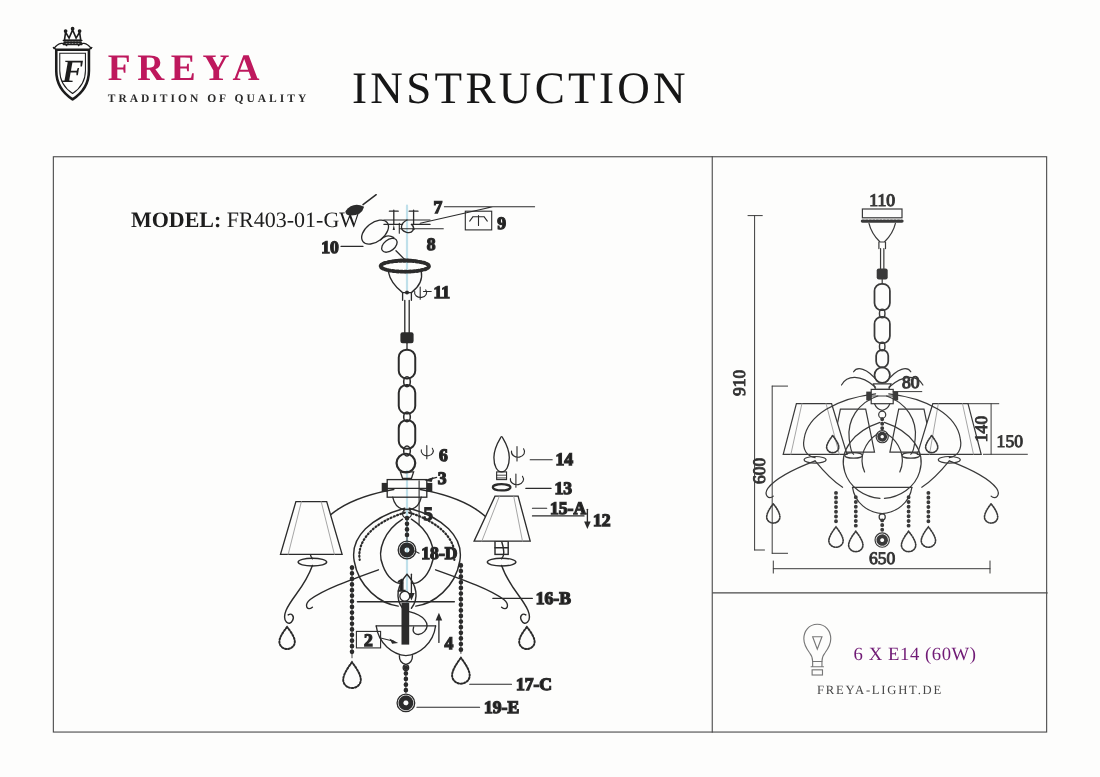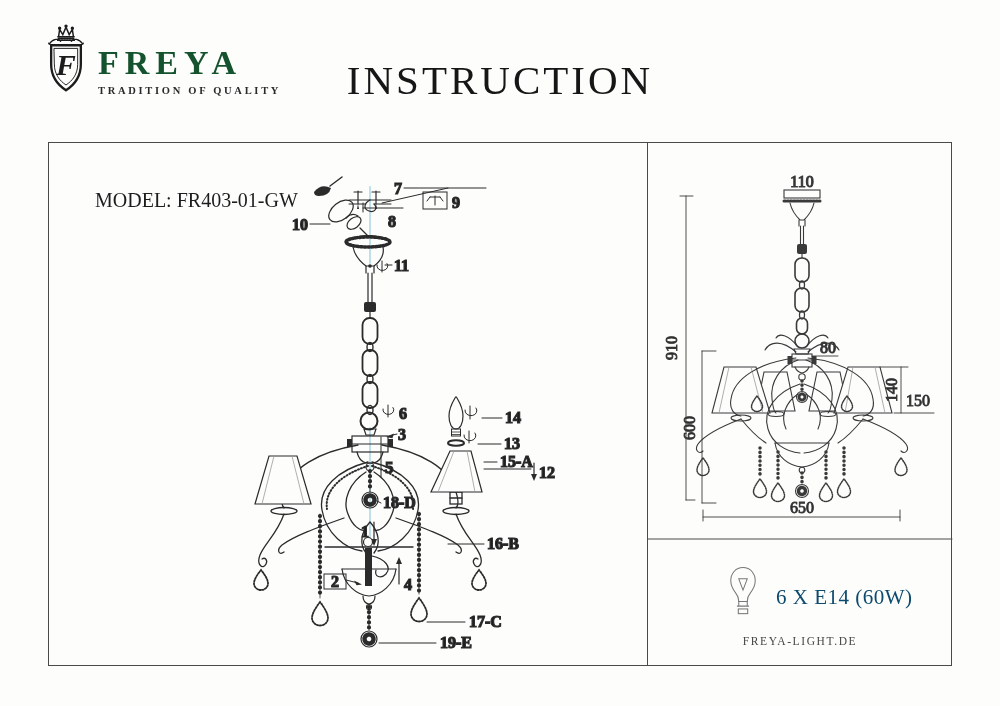--- a/index.html
+++ b/index.html
@@ -1,31 +1,31 @@
 <!DOCTYPE html>
 <html><head>
 <meta charset="utf-8">
 <style>
   html,body{margin:0;padding:0;background:#fff;}
   .stage{position:relative;width:1000px;height:706px;background:#fdfdfc;font-family:"Liberation Serif",serif;overflow:hidden;}
   .abs{position:absolute;}
   
   .logo{left:44px;top:24px;display:flex;align-items:flex-start;}
   .brand-block{margin-left:10px;padding-top:22px;}
-  .brand-name{font-size:34px;font-weight:bold;letter-spacing:6px;color:#14532d;line-height:1;}
+  .brand-name{font-size:34px;font-weight:bold;letter-spacing:6px;color:#be185d;line-height:1;}
   .brand-tagline{font-size:10.5px;letter-spacing:2.7px;color:#2a2a2a;margin-top:5px;font-weight:bold;}
-  .page-title{left:320px;top:56px;width:360px;text-align:center;font-size:41px;letter-spacing:3px;color:#161616;}
+  .page-title{left:320px;top:56px;width:360px;font-size:41px;letter-spacing:3px;color:#161616;}
   
   .main-box{left:48px;top:142px;width:904px;height:524px;border:1px solid #4a4a4a;box-sizing:border-box;}
   .v-divider{left:647px;top:142px;width:1px;height:524px;background:#4a4a4a;}
   .model-block{left:95px;top:186px;font-size:20px;color:#1d1d1d;line-height:1.45;}
-  .model-line b{font-weight:normal;}
+  .model-line b{font-weight:bold;margin-left:24px;}
   .product-line{letter-spacing:1.5px;color:#222;}
-  .bulb-spec{left:776px;top:585px;font-size:21px;color:#0c4a6e;letter-spacing:0.5px;}
-  .website{left:720px;top:635px;width:160px;text-align:center;font-size:11.5px;letter-spacing:1.6px;color:#464646;}
+  .bulb-spec{left:776px;top:585px;font-size:17px;color:#701a75;letter-spacing:0.5px;}
+  .website{left:720px;top:622px;width:160px;text-align:center;font-size:11.5px;letter-spacing:1.6px;color:#464646;}
   svg{overflow:visible;}
   svg text{font-family:"Liberation Serif",serif;}
   .co{font-size:16px;font-weight:bold;fill:#1c1c1c;}
   .co-big{font-size:17px;font-weight:bold;fill:#1c1c1c;}
   .dim{font-size:16px;fill:#242424;}
 </style>
 </head>
 <body>
 
 <div class="stage">

